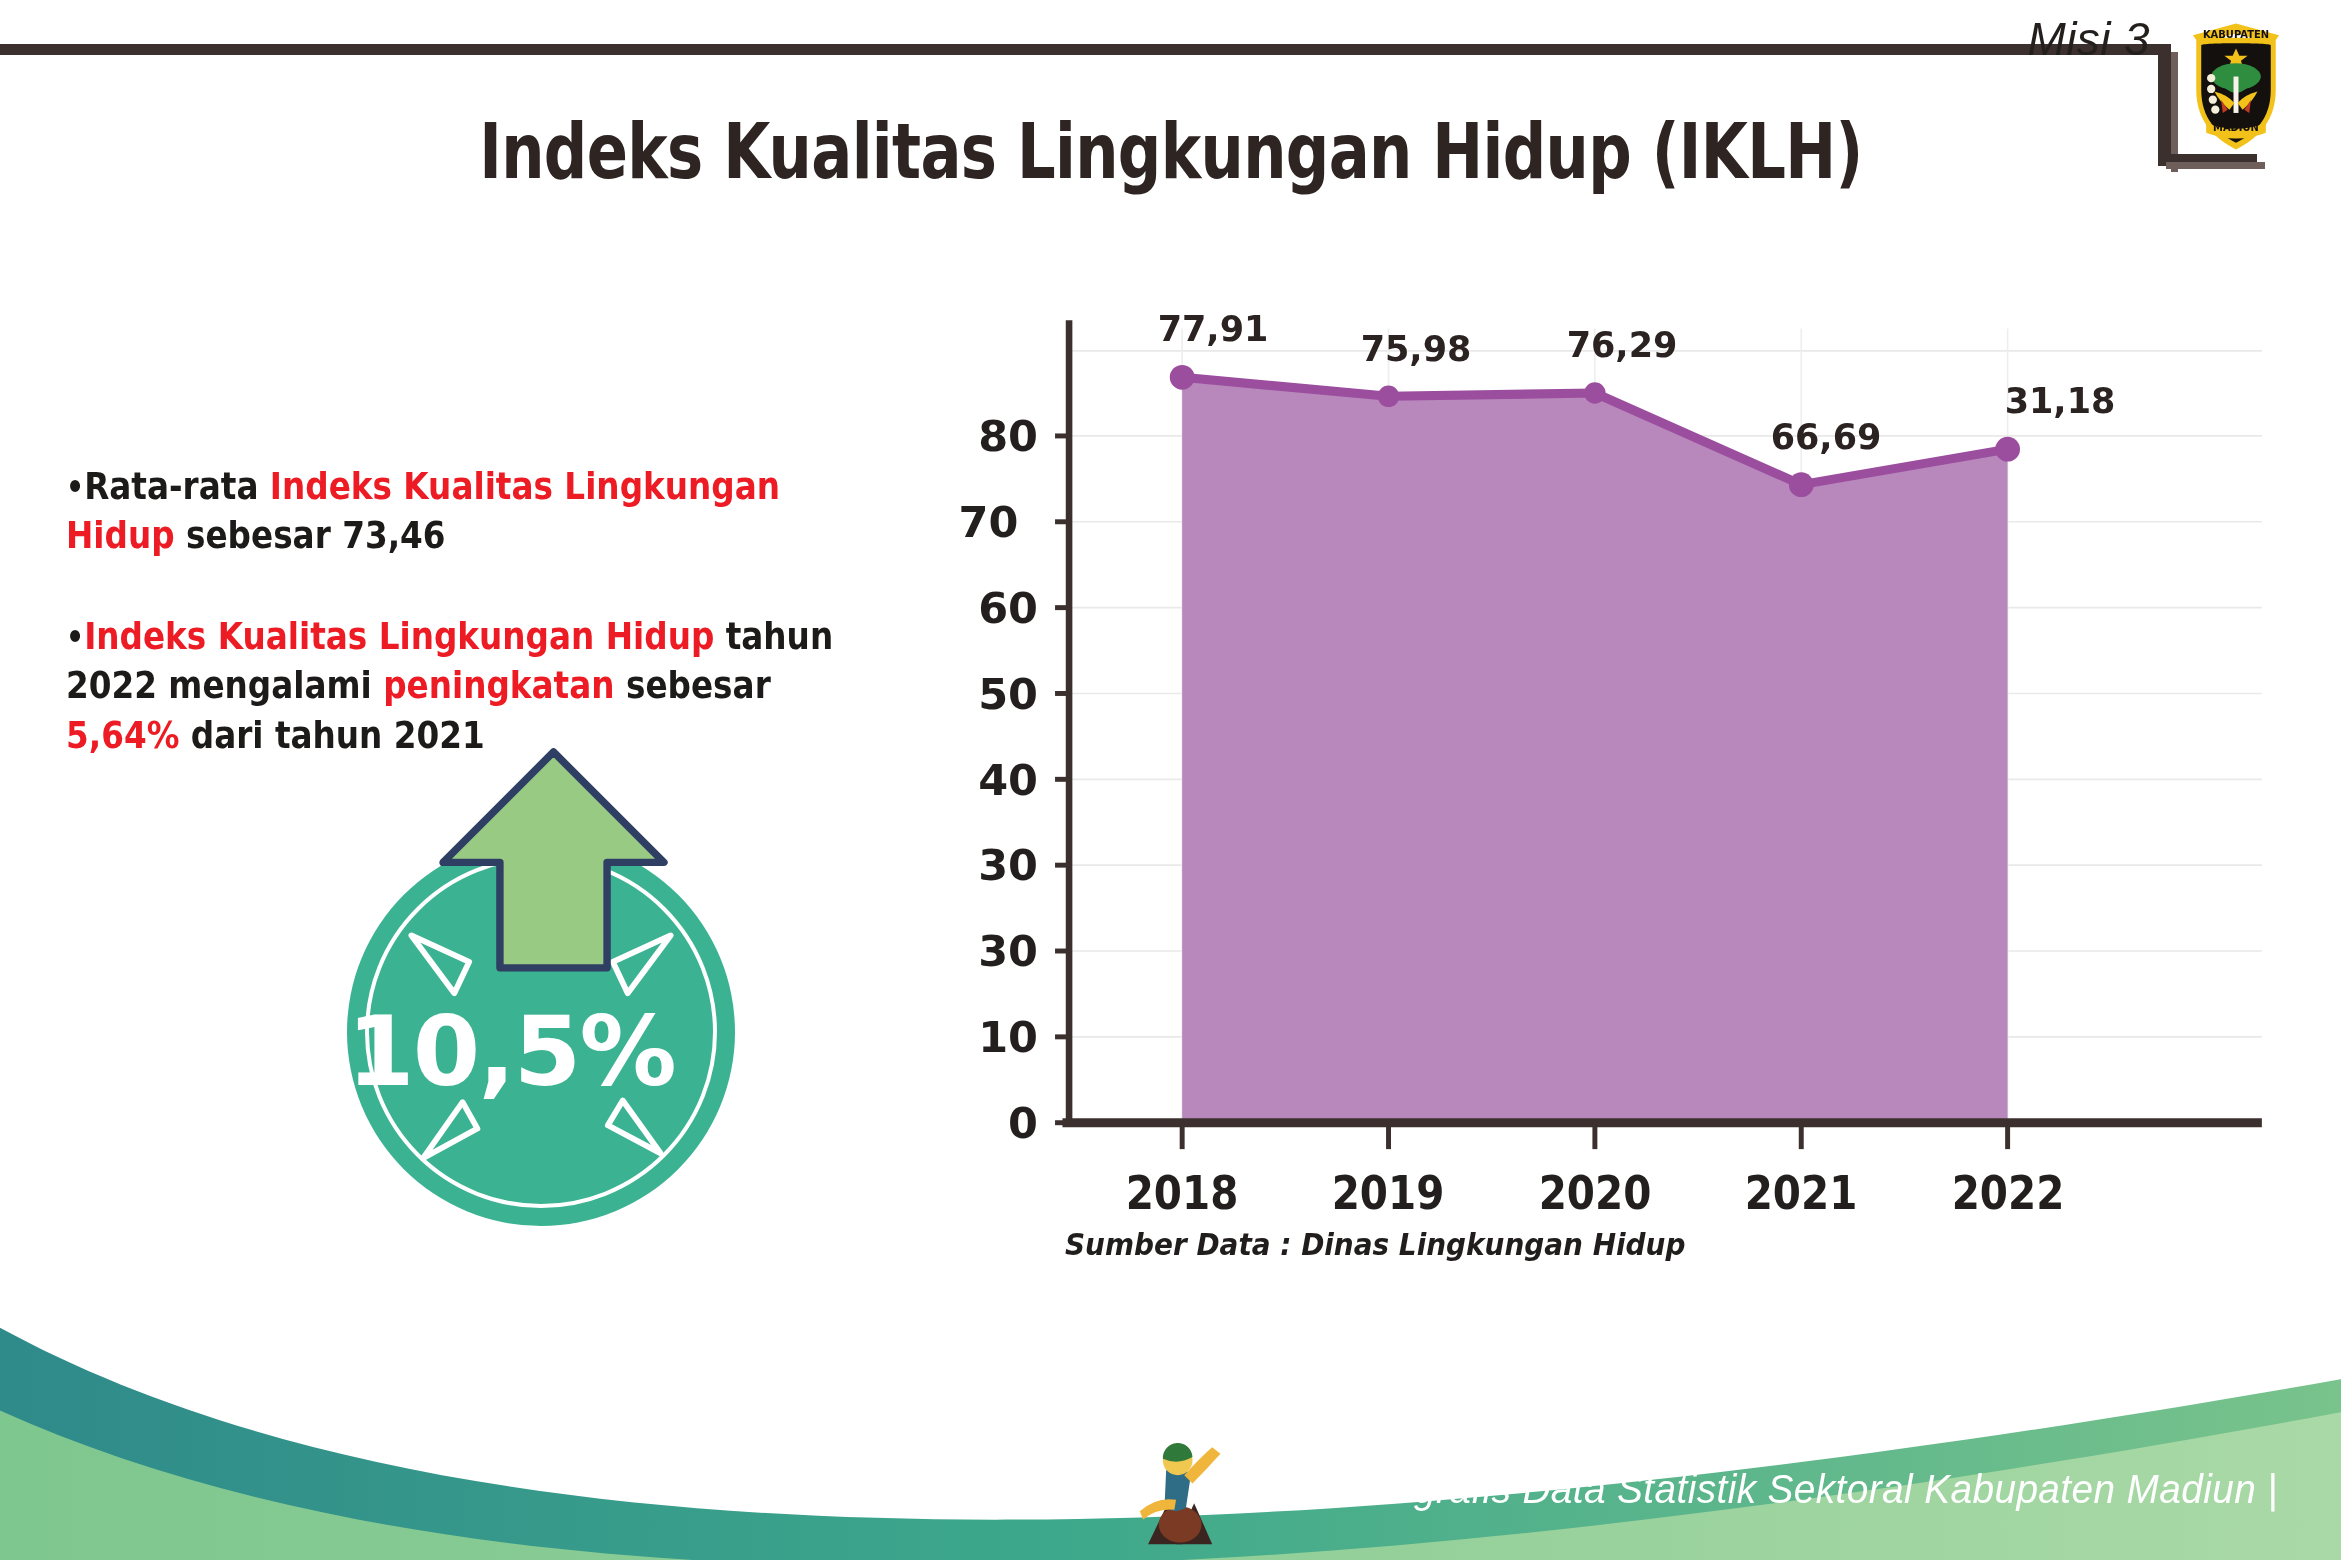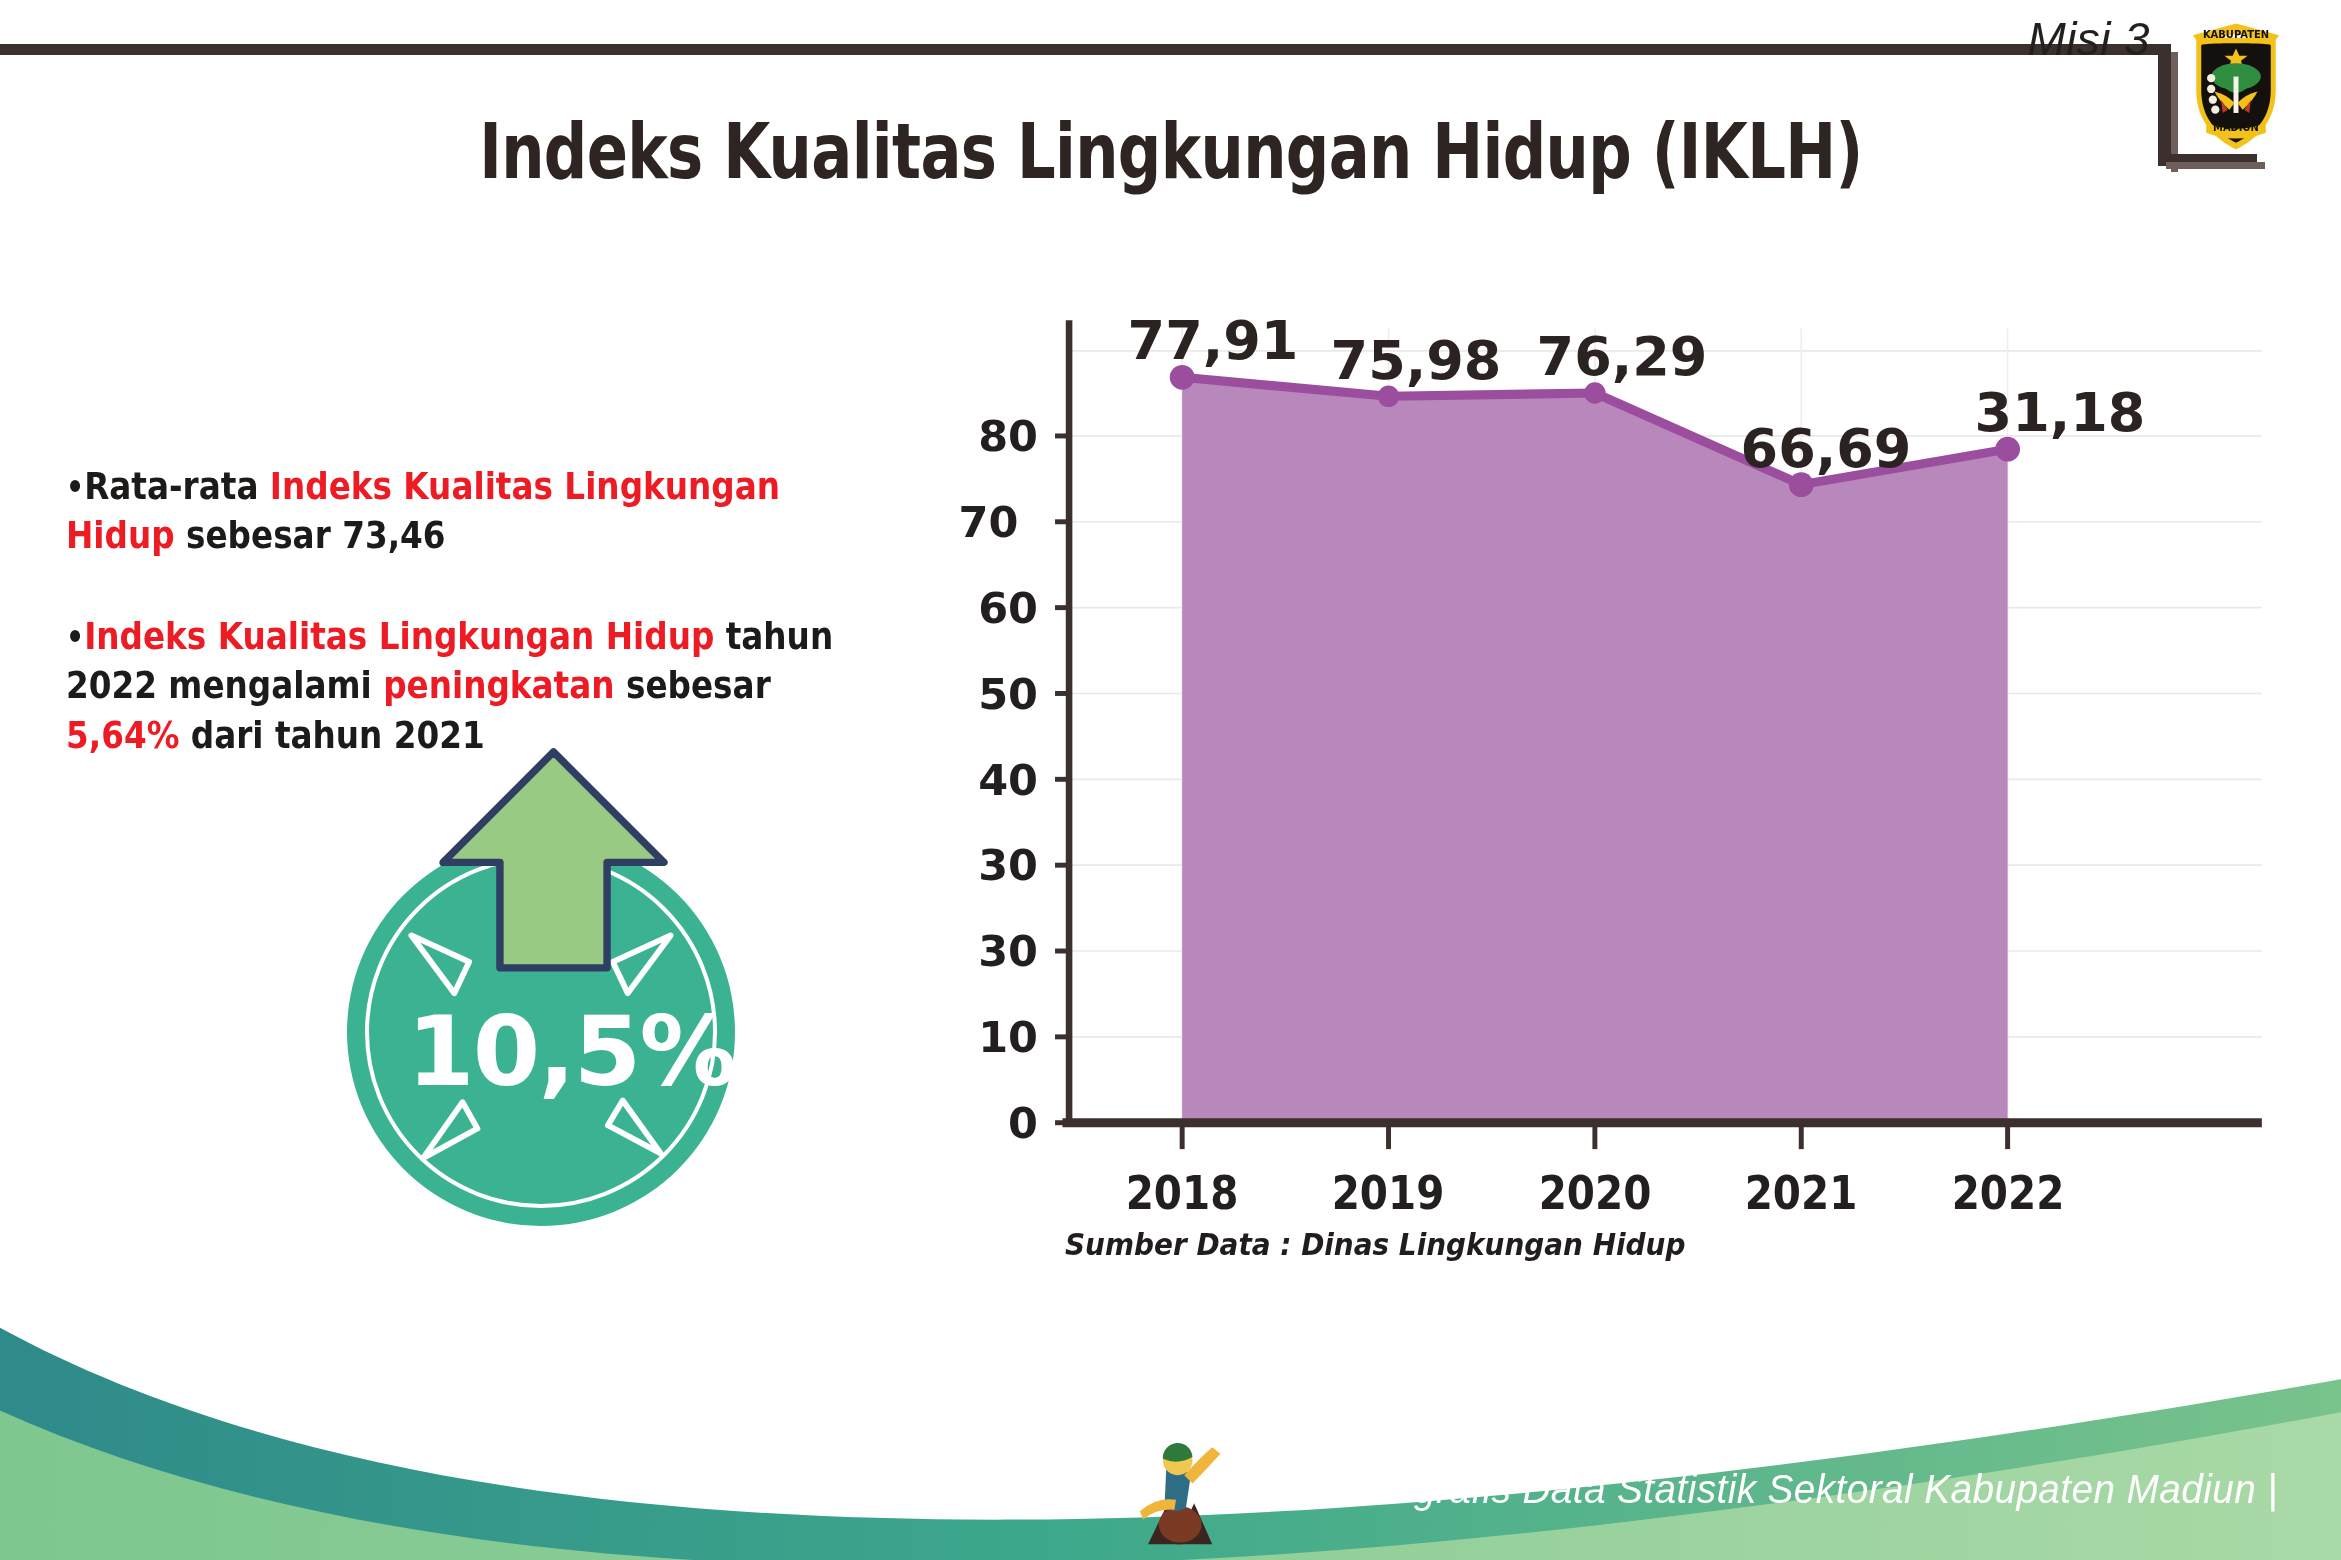--- a/index.html
+++ b/index.html
@@ -83,21 +83,21 @@
     position:absolute;left:25px;top:91px;width:388px;height:388px;
     border-radius:50%;background:#3bb392;
   }
   .badge-ring{
     position:absolute;left:43px;top:109px;width:352px;height:352px;
     border-radius:50%;border:4.1px solid #ffffff;box-sizing:border-box;
   }
   .badge-arrow{position:absolute;left:116px;top:0px;width:231px;height:239px;}
   .badge-pct{
     position:absolute;left:25px;top:248px;width:388px;
-    text-align:right;
+    text-align:left;
     font-family:"DejaVu Sans", sans-serif;
     font-weight:bold;
     font-size:97px;
     color:#ffffff;
     letter-spacing:-1.7px;
   }
   .badge-ticks{position:absolute;left:25px;top:91px;width:388px;height:388px;}
 
   
   .chart{
@@ -111,21 +111,21 @@
   }
   .xlab{
     position:absolute;text-align:center;width:198px;
     font-family:"DejaVu Sans", sans-serif;
     font-weight:bold;font-size:46px;color:#231f1e;
     transform:scaleX(0.88);
   }
   .dlab{
     position:absolute;text-align:center;width:206px;
     font-family:"DejaVu Sans", sans-serif;
-    font-weight:bold;font-size:54px;color:#2b2321;
+    font-weight:bold;font-size:35px;color:#2b2321;
     transform:translateX(-50%);
   }
   .source{
     position:absolute;left:1065px;top:1226px;
     font-family:"DejaVu Sans", sans-serif;
     font-style:italic;font-weight:bold;font-size:31px;color:#201d1c;
     transform:scaleX(0.9);transform-origin:left center;
   }
 
   

